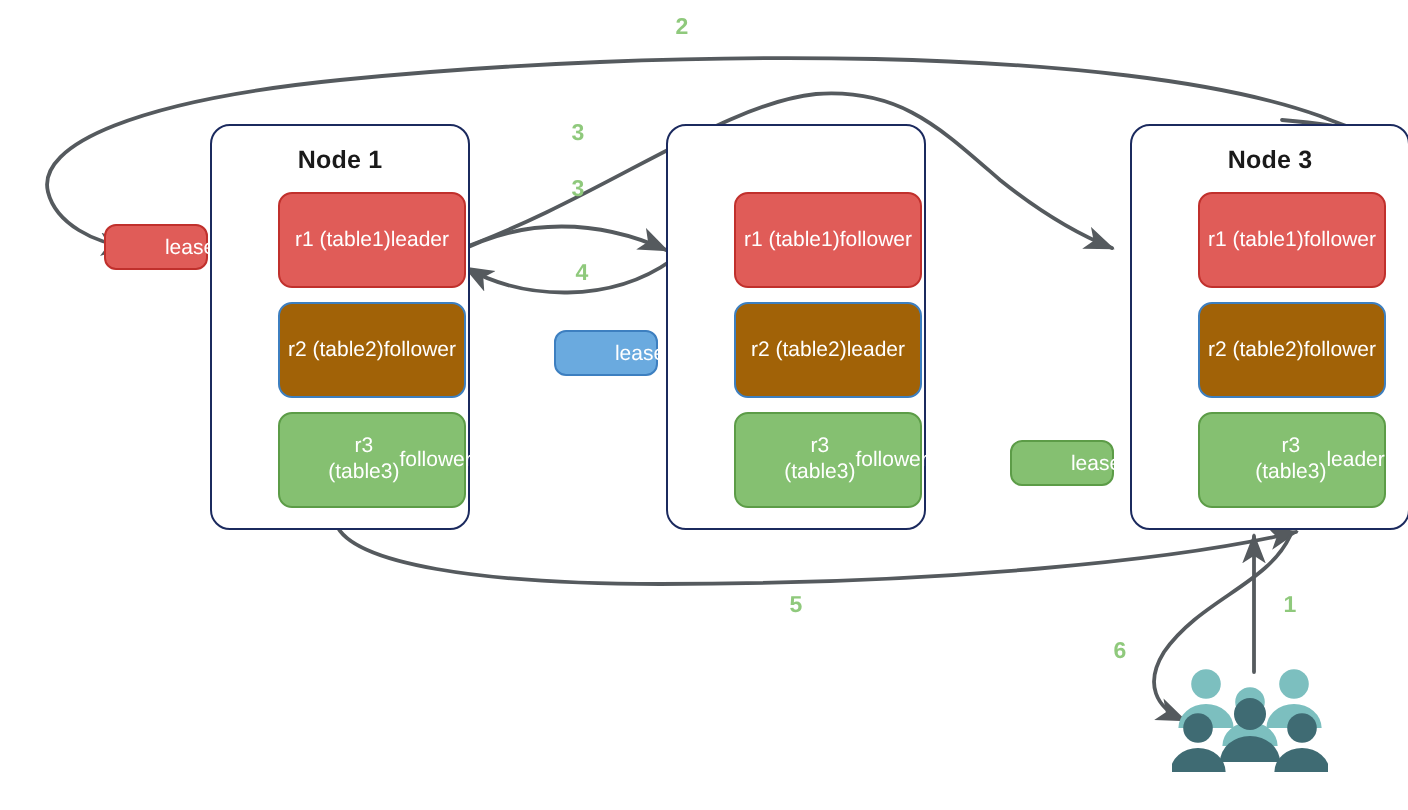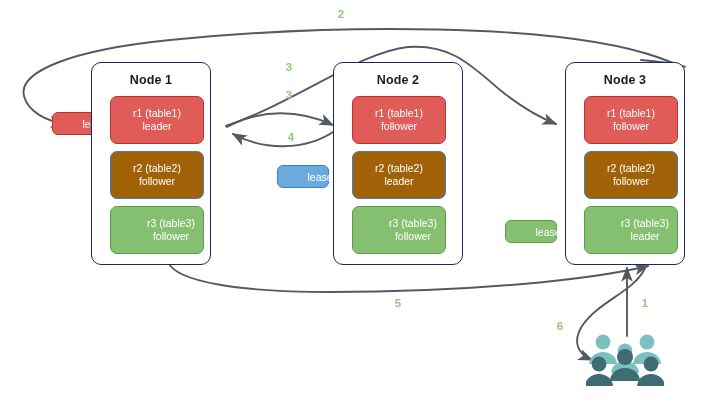--- a/index.html
+++ b/index.html
@@ -42,27 +42,27 @@
     font-size: 12.5px;
     font-weight: bold;
     color: #1a1a1a;
     letter-spacing: 0.1px;
   }
   .replica {
     position: absolute;
     box-sizing: border-box;
     border-radius: 7px;
     display: flex;
-    flex-direction: column;
     align-items: center;
     justify-content: center;
     color: #ffffff;
     font-size: 10.5px;
     line-height: 13px;
     text-align: center;
+    margin-left: 15px;
   }
   .replica .ln { display: block; }
   .rep-red   { background: #e05c58; border: 1.3px solid #c0302c; }
   .rep-blue  { background: #a16207; border: 1.3px solid #3d7fc0; }
   .rep-green { background: #85c071; border: 1.3px solid #5c9c47; padding-left: 28px; }
 
   .lease {
     position: absolute;
     box-sizing: border-box;
     border-radius: 6px;
@@ -137,53 +137,52 @@
   <div class="lease lease-red" style="left:52px; top:112px; width:52px; height:23px;">
     <span>lease</span>
   </div>
   <div class="lease lease-blue" style="left:277px; top:165px; width:52px; height:23px;">
     <span>lease</span>
   </div>
   <div class="lease lease-green" style="left:505px; top:220px; width:52px; height:23px;">
     <span>lease</span>
   </div>
 
-  <div class="node-box" style="left:91px; top:62px; width:120px; height:203px;">
+  <div class="node-box" style="left:105px; top:62px; width:130px; height:203px;">
     <div class="node-title">Node 1</div>
     <div class="replica rep-red" style="left:18px; top:33px; width:94px; height:48px;">
       <span class="ln">r1 (table1)</span>
       <span class="ln">leader</span>
     </div>
     <div class="replica rep-blue" style="left:18px; top:88px; width:94px; height:48px;">
       <span class="ln">r2 (table2)</span>
       <span class="ln">follower</span>
     </div>
     <div class="replica rep-green" style="left:18px; top:143px; width:94px; height:48px;">
       <span class="ln">r3 (table3)</span>
       <span class="ln">follower</span>
     </div>
   </div>
 
   <div class="node-box" style="left:333px; top:62px; width:130px; height:203px;">
-    <div class="node-title">Node 2</div>
     <div class="replica rep-red" style="left:18px; top:33px; width:94px; height:48px;">
       <span class="ln">r1 (table1)</span>
       <span class="ln">follower</span>
     </div>
     <div class="replica rep-blue" style="left:18px; top:88px; width:94px; height:48px;">
       <span class="ln">r2 (table2)</span>
       <span class="ln">leader</span>
     </div>
     <div class="replica rep-green" style="left:18px; top:143px; width:94px; height:48px;">
       <span class="ln">r3 (table3)</span>
       <span class="ln">follower</span>
     </div>
   </div>
 
-  <div class="node-box" style="left:565px; top:62px; width:120px; height:203px;">
+  <div class="node-box" style="left:565px; top:62px; width:140px; height:203px;">
     <div class="node-title">Node 3</div>
     <div class="replica rep-red" style="left:18px; top:33px; width:94px; height:48px;">
       <span class="ln">r1 (table1)</span>
       <span class="ln">follower</span>
     </div>
     <div class="replica rep-blue" style="left:18px; top:88px; width:94px; height:48px;">
       <span class="ln">r2 (table2)</span>
       <span class="ln">follower</span>
     </div>
     <div class="replica rep-green" style="left:18px; top:143px; width:94px; height:48px;">

